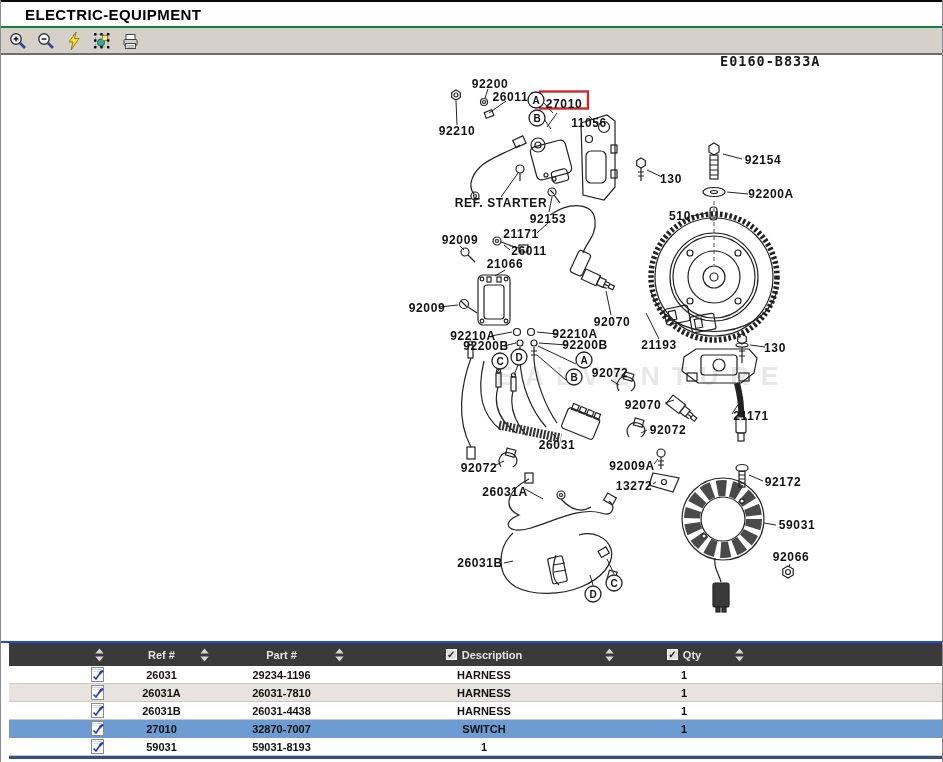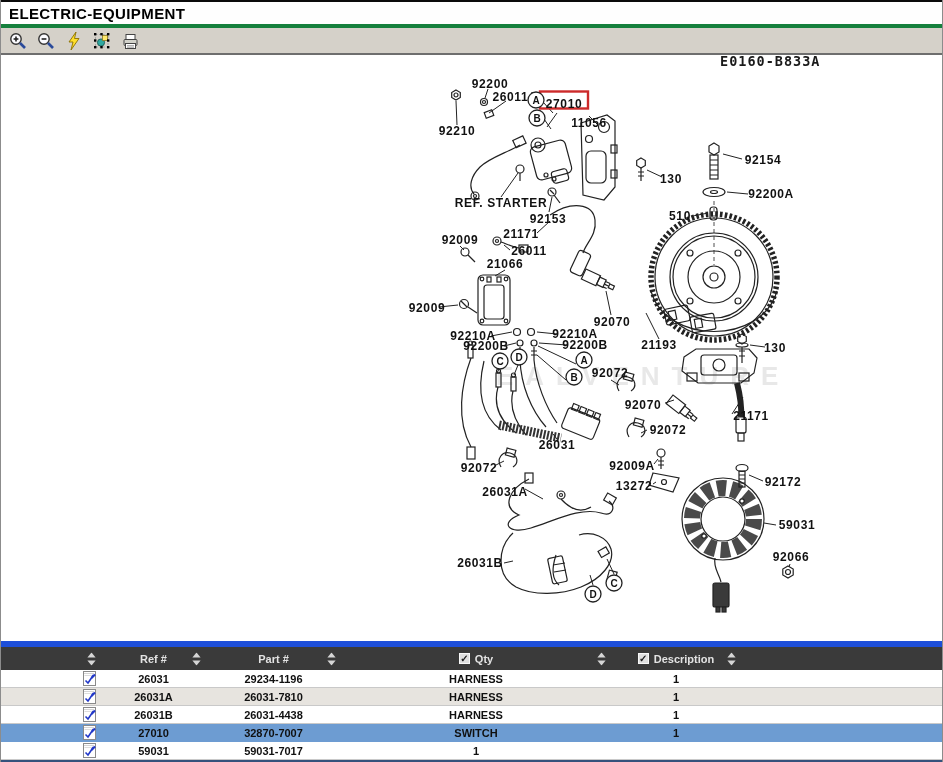--- a/index.html
+++ b/index.html
@@ -2,22 +2,22 @@
 <html><head>
 <meta charset="utf-8">
 <style>
   * { margin:0; padding:0; box-sizing:border-box; }
   html,body { width:943px; height:762px; overflow:hidden; background:#fff;
               font-family:"Liberation Sans", sans-serif; }
   body { border-left:1px solid #8c8c8c; border-right:1px solid #8c8c8c; position:relative; }
 
   
   .titlebar { height:28px; background:#fefefe; border-top:2px solid #0a0a0a;
-              border-bottom:4px solid #15803d; display:flex; align-items:center;
-              padding-left:8px; }
+              border-bottom:2px solid #15803d; display:flex; align-items:center;
+              padding-left:24px; }
   .titlebar .title { font-size:15px; font-weight:bold; color:#000; letter-spacing:.4px; }
 
   
   .toolbar { height:27px; background:#d5d1c9; border-bottom:2px solid #6e6e6e;
              display:flex; align-items:center; padding-left:4px; gap:3px; }
   .tbtn { width:25px; height:23px; background:transparent; border:1px solid transparent;
           display:flex; align-items:center; justify-content:center; cursor:pointer; }
 
   
   .canvas { position:relative; height:586px; background:#ffffff; }
@@ -26,21 +26,21 @@
   svg text.clabel { font-family:"Liberation Sans", sans-serif; font-size:10px;
                     font-weight:bold; fill:#111; text-anchor:middle; }
   svg text.dcode  { font-family:"DejaVu Sans Mono", monospace; font-size:13.5px;
                     font-weight:bold; fill:#1a1a1a; letter-spacing:1px; }
   svg text.wm     { font-family:"Liberation Sans", sans-serif; font-size:26px;
                     font-weight:bold; fill:#d9d9d9; letter-spacing:12px; opacity:.6; }
   .art  { stroke:#222; fill:none; stroke-width:1.2; }
   .ld   { stroke:#222; fill:none; stroke-width:1; }
 
   
-  .tbl { border-top:6px solid #1d4ed8; }
+  .tbl { border-top:2px solid #1d4ed8;padding-left:8px; }
   .grid { display:grid; grid-template-columns:100px 105px 135px 270px 130px 1fr; }
   .thead { background:#3a3a3a; color:#e3e3e3; height:23px; font-size:11px; font-weight:bold; }
   .th { position:relative; display:flex; align-items:center; justify-content:center;
         gap:5px; height:100%; cursor:pointer; }
   .sort { position:absolute; right:5px; top:50%; transform:translateY(-50%); line-height:0; }
   .cb { display:inline-block; width:11px; height:11px; background:#e0e0e0;
         border:1px solid #f8f8f8; font-size:10px; line-height:10px; color:#1a1a1a;
         text-align:center; font-weight:bold; cursor:pointer; }
   .cb::after { content:"\2713"; }
   .trow { height:18px; align-items:center; font-size:11px; font-weight:bold; color:#101010;
@@ -470,29 +470,29 @@
     </div>
     <div class="th">
       <span>Part #</span>
       <span class="sort"><svg width="9" height="13" viewBox="0 0 9 13">
             <path d="M4.5 0 L8.6 5 H0.4 Z" fill="#d6d6d6"></path>
             <path d="M4.5 13 L8.6 8 H0.4 Z" fill="#d6d6d6"></path>
           </svg></span>
     </div>
     <div class="th">
       <span class="cb"></span>
-      <span>Qty</span>
+      <span>Description</span>
       <span class="sort"><svg width="9" height="13" viewBox="0 0 9 13">
             <path d="M4.5 0 L8.6 5 H0.4 Z" fill="#d6d6d6"></path>
             <path d="M4.5 13 L8.6 8 H0.4 Z" fill="#d6d6d6"></path>
           </svg></span>
     </div>
     <div class="th">
       <span class="cb"></span>
-      <span>Description</span>
+      <span>Qty</span>
       <span class="sort"><svg width="9" height="13" viewBox="0 0 9 13">
             <path d="M4.5 0 L8.6 5 H0.4 Z" fill="#d6d6d6"></path>
             <path d="M4.5 13 L8.6 8 H0.4 Z" fill="#d6d6d6"></path>
           </svg></span>
     </div>
   </div>
   <div id="table-body">
       <div class="trow grid">
         <div class="cell icell">
           <svg width="13" height="15" viewBox="0 0 13 15">
@@ -561,19 +561,19 @@
         <div class="cell icell">
           <svg width="13" height="15" viewBox="0 0 13 15">
             <rect x="0.5" y="0.5" width="12" height="14" fill="#ffffff" stroke="#8a8a8a"></rect>
             <path d="M1.5,2.5 H11.5" stroke="#aaa" stroke-dasharray="1,1" fill="none"></path>
             <path d="M1.5,4.5 H11.5" stroke="#ddd" fill="none"></path>
             <path d="M2.5,9.5 L5,12 L10.5,4" stroke="#2238c8" stroke-width="1.6" fill="none"></path>
             <path d="M8.5,7 L12,3.5" stroke="#2238c8" stroke-width="2.2" fill="none"></path>
           </svg>
         </div>
         <div class="cell">59031</div>
-        <div class="cell">59031-7017</div>
+        <div class="cell">59031-8193</div>
         <div class="cell">1</div>
         <div class="cell"></div>
       </div>
     </div>
   <div class="bstrip"></div>
 </div>
 
 </body></html>

